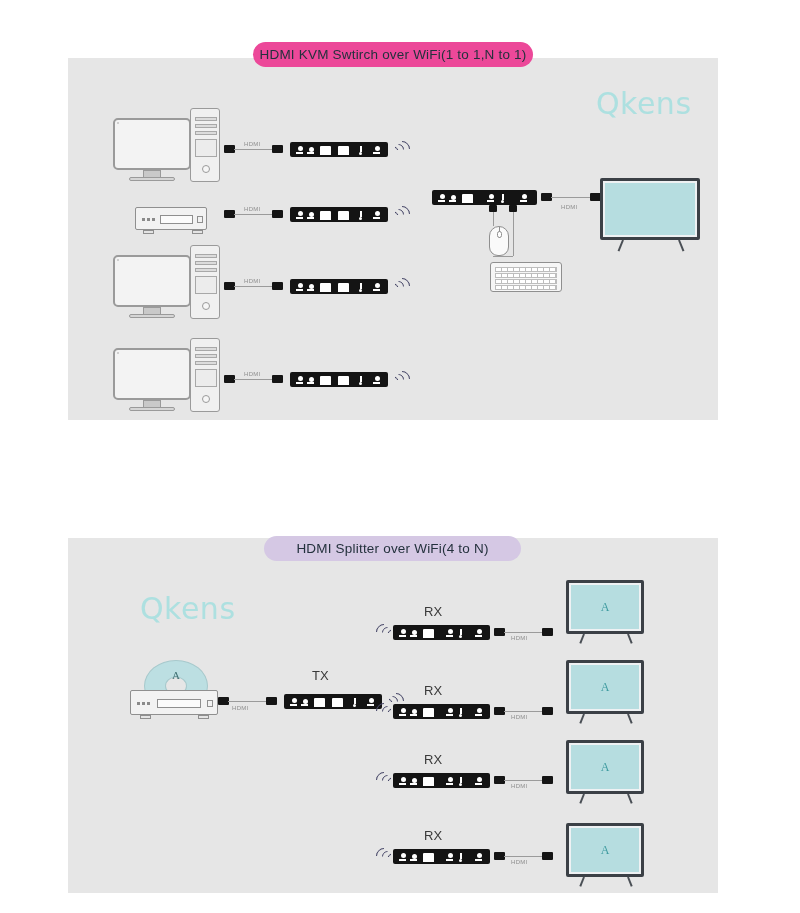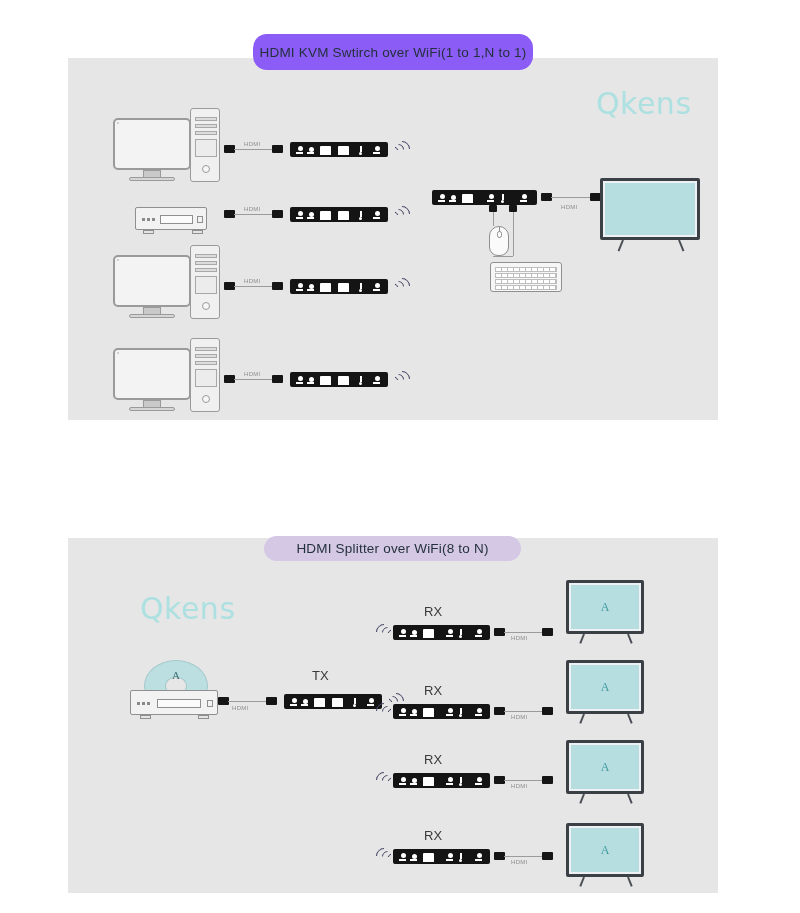--- a/index.html
+++ b/index.html
@@ -11,21 +11,21 @@
   .panel{position:absolute;background:#e6e6e6;}
   #panel-top{left:68px;top:58px;width:650px;height:362px;}
   #panel-bottom{left:68px;top:538px;width:650px;height:355px;}
 
   .banner{
     position:absolute;border-radius:14px;
     font-size:13.5px;color:#24313d;letter-spacing:.2px;
     display:flex;align-items:center;justify-content:center;
     white-space:nowrap;
   }
-  #banner-kvm{left:253px;top:34px;width:280px;height:36px;background:#8b5cf6;}
+  #banner-kvm{left:253px;top:42px;width:280px;height:25px;background:#ec4899;}
   #banner-splitter{left:264px;top:536px;width:257px;height:25px;background:#d5c8e4;}
 
   .brand{
     position:absolute;color:#ade0e0;font-size:30px;letter-spacing:.5px;
     font-family:"DejaVu Sans",sans-serif;font-weight:400;
   }
   #brand-top{left:596px;top:86px;}
   #brand-bottom{left:140px;top:591px;}
 
   
@@ -297,21 +297,21 @@
   <div class="frame"></div>
   <div class="screen">
     <div class="scr-label"></div>
   </div>
   <div class="leg" style="left:22px;top:62px;height:12px;transform:rotate(22deg);transform-origin:top center;"></div>
   <div class="leg" style="left:78px;top:62px;height:12px;transform:rotate(-22deg);transform-origin:top center;"></div>
 </div>
 
 <div class="panel" id="panel-bottom"></div>
 
-<div class="banner" id="banner-splitter">HDMI Splitter over WiFi(8 to N)</div>
+<div class="banner" id="banner-splitter">HDMI Splitter over WiFi(4 to N)</div>
 
 <div class="brand" id="brand-bottom">Qkens</div>
 
 <div class="disc" style="left:144px;top:660px;">
   <div class="hole"></div>
   <div class="label">A</div>
 </div>
 <div class="deck" style="left:130px;top:690px;width:88px;height:25px;">
   <div class="dots" style="top:11px;"></div>
   <div class="tray" style="left:26px;top:8px;width:44px;height:9px;"></div>

